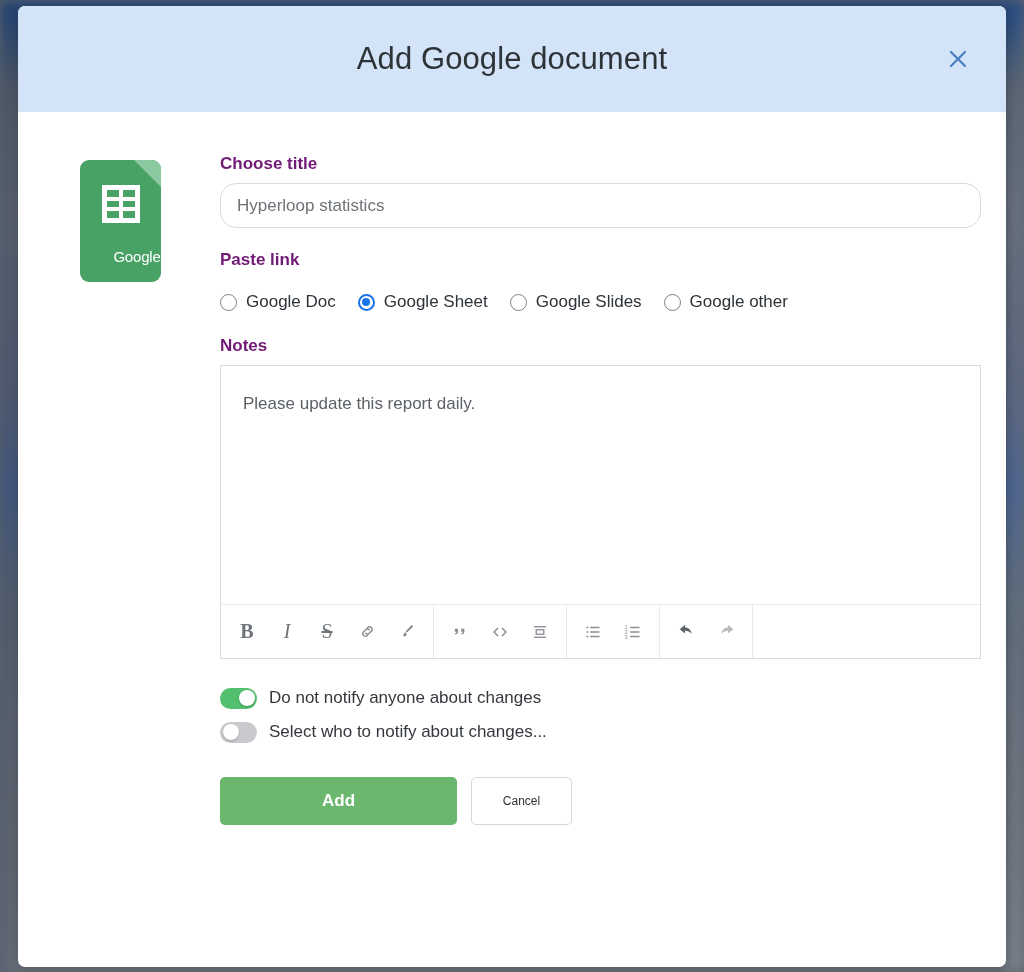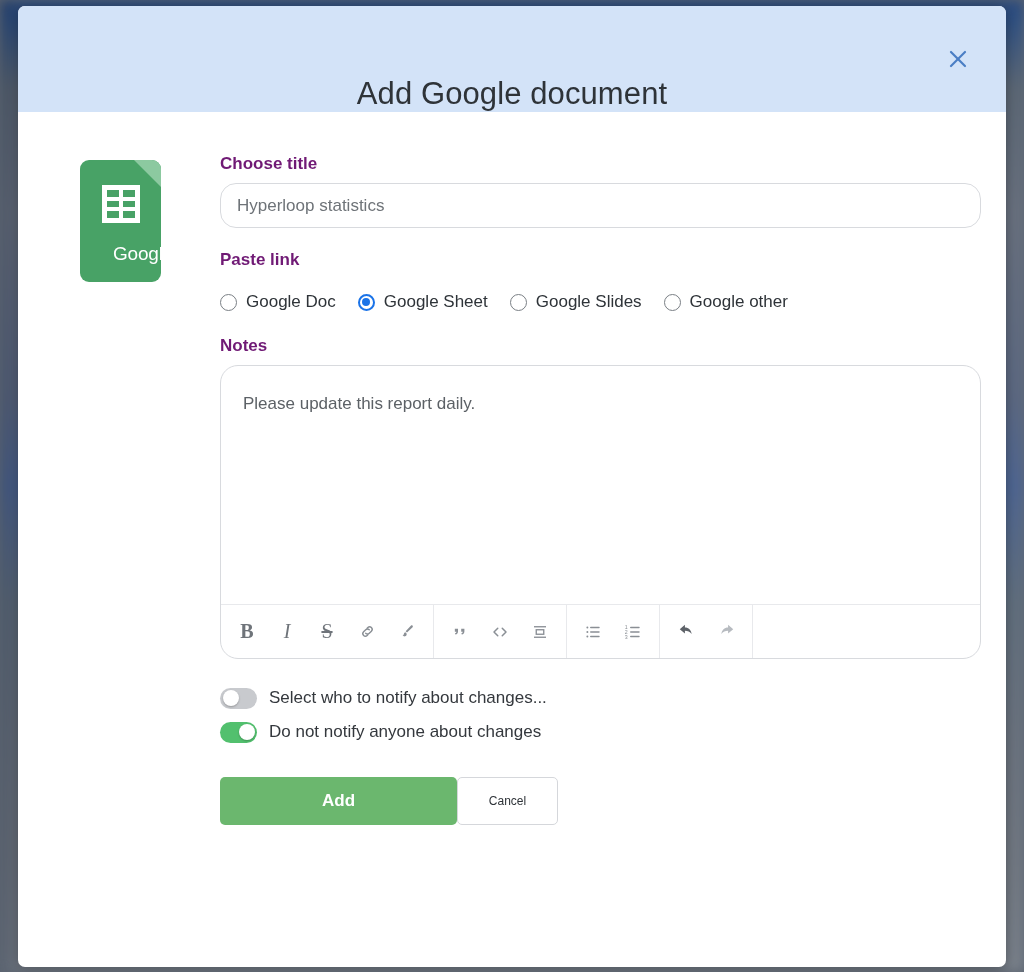--- a/index.html
+++ b/index.html
@@ -39,21 +39,21 @@
     box-shadow: 0 2px 14px rgba(0,0,0,.35);
     overflow: hidden;
     display: flex;
     flex-direction: column;
   }
   .modal-header {
     height: 106px;
     background: #d3e3f8;
     position: relative;
     display: flex;
-    align-items: flex-end;
+    align-items: center;
     justify-content: center;
     flex: none;
   }
   .modal-title {
     font-size: 31px;
     color: #2e3338;
     letter-spacing: .1px;
   }
   .close-btn {
     position: absolute;
@@ -107,21 +107,21 @@
     grid-template-rows: 1fr 1fr 1fr;
     gap: 4px;
     padding: 5px 5px;
   }
   .gdoc-icon .grid i { background: #48a266; display: block; }
   .gdoc-icon .brand {
     position: absolute;
     left: 0; right: 0; bottom: 17px;
     text-align: center;
     color: #ffffff;
-    font-size: 19px;
+    font-size: 15px;
     letter-spacing: -.2px;
     padding-left: 33px;
   }
 
   
   .form-col { flex: 1; padding-right: 12px; }
   .field-label {
     font-size: 17px;
     font-weight: bold;
     color: #701a75;
@@ -177,21 +177,21 @@
     border-radius: 50%;
     background: #1a73e8;
   }
   .radio-label { font-size: 17px; color: #2e3338; }
 
   
   .notes-label { margin-top: 24px; }
   .editor {
     width: 761px;
     border: 1px solid #d8dade;
-    border-radius: 18px;
+    border-radius: 0;
     overflow: hidden;
     background: #fff;
   }
   .editor-area {
     height: 238px;
     padding: 26px 22px;
     font-size: 17px;
     color: #5c6166;
     line-height: 1.4;
   }
@@ -247,20 +247,21 @@
     box-shadow: 0 1px 2px rgba(0,0,0,.25);
   }
   .toggle.on .knob { left: auto; right: 2.5px; }
   .toggle-label { font-size: 17px; color: #34383d; }
 
   
   .btn-row {
     display: flex;
     align-items: center;
     margin-top: 28px;
+    gap: 14px;
   }
   .btn-add {
     width: 237px; height: 48px;
     background: #6bb76e;
     border: none;
     border-radius: 5px;
     color: #fff;
     font-size: 17px;
     font-weight: bold;
     cursor: pointer;
@@ -423,31 +424,31 @@
               </svg>
             </button>
           </div>
 
           <div class="tb-fill"></div>
         </div>
       </div>
 
       <div class="toggles">
         <div class="toggle-row">
+          <span class="toggle on">
+              <span class="knob"></span>
+            </span>
+          <span class="toggle-label">Do not notify anyone about changes</span>
+        </div>
+        <div class="toggle-row">
           <span class="toggle">
               <span class="knob"></span>
             </span>
           <span class="toggle-label">Select who to notify about changes...</span>
         </div>
-        <div class="toggle-row">
-          <span class="toggle on">
-              <span class="knob"></span>
-            </span>
-          <span class="toggle-label">Do not notify anyone about changes</span>
-        </div>
       </div>
 
       <div class="btn-row">
         <button class="btn-add">Add</button>
         <button class="btn-cancel">Cancel</button>
       </div>
 
     </div>
   </div>
 </div>

